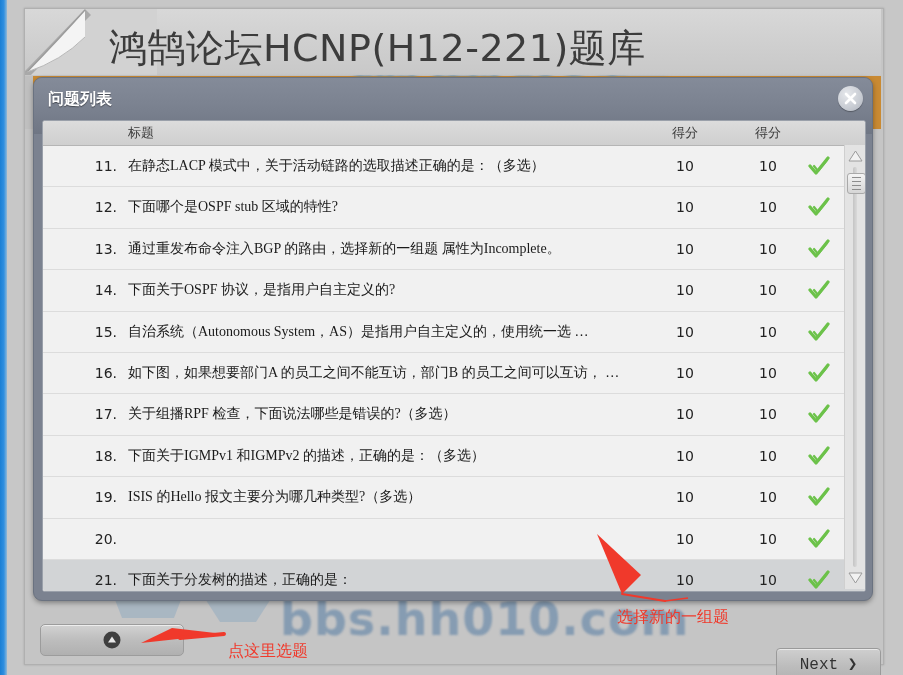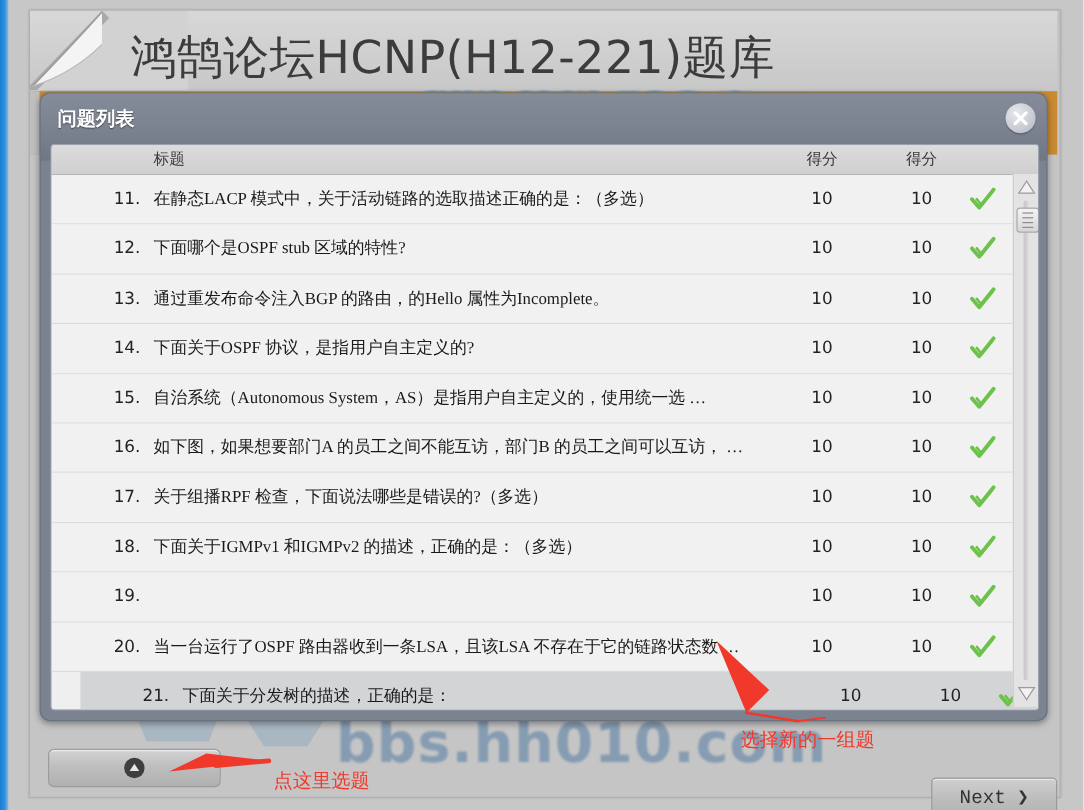--- a/index.html
+++ b/index.html
@@ -139,21 +139,21 @@
     position: relative;
     height: 496px;
     background: #efefef;
   }
   .row {
     position: relative;
     height: 40.4px;
     border-bottom: 1px solid #dcdcdc;
     background: #f1f1f1;
   }
-  .row.sel { background: #d2d4d6; margin-left: 24px; }
+  .row.sel { background: #d2d4d6; }
   .r-num {
     position: absolute; left: 28px; top: 12px;
     width: 46px; text-align: right;
     font-size: 14px; color: #222;
     font-family: "DejaVu Sans", sans-serif;
   }
   .r-text {
     position: absolute; left: 85px; top: 11px;
     width: 525px;
     font-size: 14px; color: #1a1a1a;
@@ -312,21 +312,21 @@
             <div class="r-text">下面哪个是OSPF stub 区域的特性?</div>
             <div class="r-s1">10</div>
             <div class="r-s2">10</div>
             <div class="r-check"><svg width="22" height="20" viewBox="0 0 22 20">
                 <path d="M2 10 L8 17 L20 2" stroke="#6cc24a" stroke-width="3.2" fill="none" stroke-linecap="round" stroke-linejoin="round"></path>
                 <path d="M6 10 L10 15 L19 4" stroke="#6cc24a" stroke-width="2.2" fill="none" stroke-linecap="round" stroke-linejoin="round"></path>
               </svg></div>
           </div>
           <div class="row">
             <div class="r-num">13.</div>
-            <div class="r-text">通过重发布命令注入BGP 的路由，的Hello 属性为Incomplete。</div>
+            <div class="r-text">通过重发布命令注入BGP 的路由，选择新的一组题 属性为Incomplete。</div>
             <div class="r-s1">10</div>
             <div class="r-s2">10</div>
             <div class="r-check"><svg width="22" height="20" viewBox="0 0 22 20">
                 <path d="M2 10 L8 17 L20 2" stroke="#6cc24a" stroke-width="3.2" fill="none" stroke-linecap="round" stroke-linejoin="round"></path>
                 <path d="M6 10 L10 15 L19 4" stroke="#6cc24a" stroke-width="2.2" fill="none" stroke-linecap="round" stroke-linejoin="round"></path>
               </svg></div>
           </div>
           <div class="row">
             <div class="r-num">14.</div>
             <div class="r-text">下面关于OSPF 协议，是指用户自主定义的?</div>
@@ -372,30 +372,30 @@
             <div class="r-text">下面关于IGMPv1 和IGMPv2 的描述，正确的是：（多选）</div>
             <div class="r-s1">10</div>
             <div class="r-s2">10</div>
             <div class="r-check"><svg width="22" height="20" viewBox="0 0 22 20">
                 <path d="M2 10 L8 17 L20 2" stroke="#6cc24a" stroke-width="3.2" fill="none" stroke-linecap="round" stroke-linejoin="round"></path>
                 <path d="M6 10 L10 15 L19 4" stroke="#6cc24a" stroke-width="2.2" fill="none" stroke-linecap="round" stroke-linejoin="round"></path>
               </svg></div>
           </div>
           <div class="row">
             <div class="r-num">19.</div>
+            <div class="r-text">ISIS 的Hello 报文主要分为哪几种类型?（多选）</div>
             <div class="r-s1">10</div>
             <div class="r-s2">10</div>
             <div class="r-check"><svg width="22" height="20" viewBox="0 0 22 20">
                 <path d="M2 10 L8 17 L20 2" stroke="#6cc24a" stroke-width="3.2" fill="none" stroke-linecap="round" stroke-linejoin="round"></path>
                 <path d="M6 10 L10 15 L19 4" stroke="#6cc24a" stroke-width="2.2" fill="none" stroke-linecap="round" stroke-linejoin="round"></path>
               </svg></div>
           </div>
           <div class="row">
             <div class="r-num">20.</div>
-            <div class="r-text">当一台运行了OSPF 路由器收到一条LSA，且该LSA 不存在于它的链路状态数 …</div>
             <div class="r-s1">10</div>
             <div class="r-s2">10</div>
             <div class="r-check"><svg width="22" height="20" viewBox="0 0 22 20">
                 <path d="M2 10 L8 17 L20 2" stroke="#6cc24a" stroke-width="3.2" fill="none" stroke-linecap="round" stroke-linejoin="round"></path>
                 <path d="M6 10 L10 15 L19 4" stroke="#6cc24a" stroke-width="2.2" fill="none" stroke-linecap="round" stroke-linejoin="round"></path>
               </svg></div>
           </div>
           <div class="row sel">
             <div class="r-num">21.</div>
             <div class="r-text">下面关于分发树的描述，正确的是：</div>

